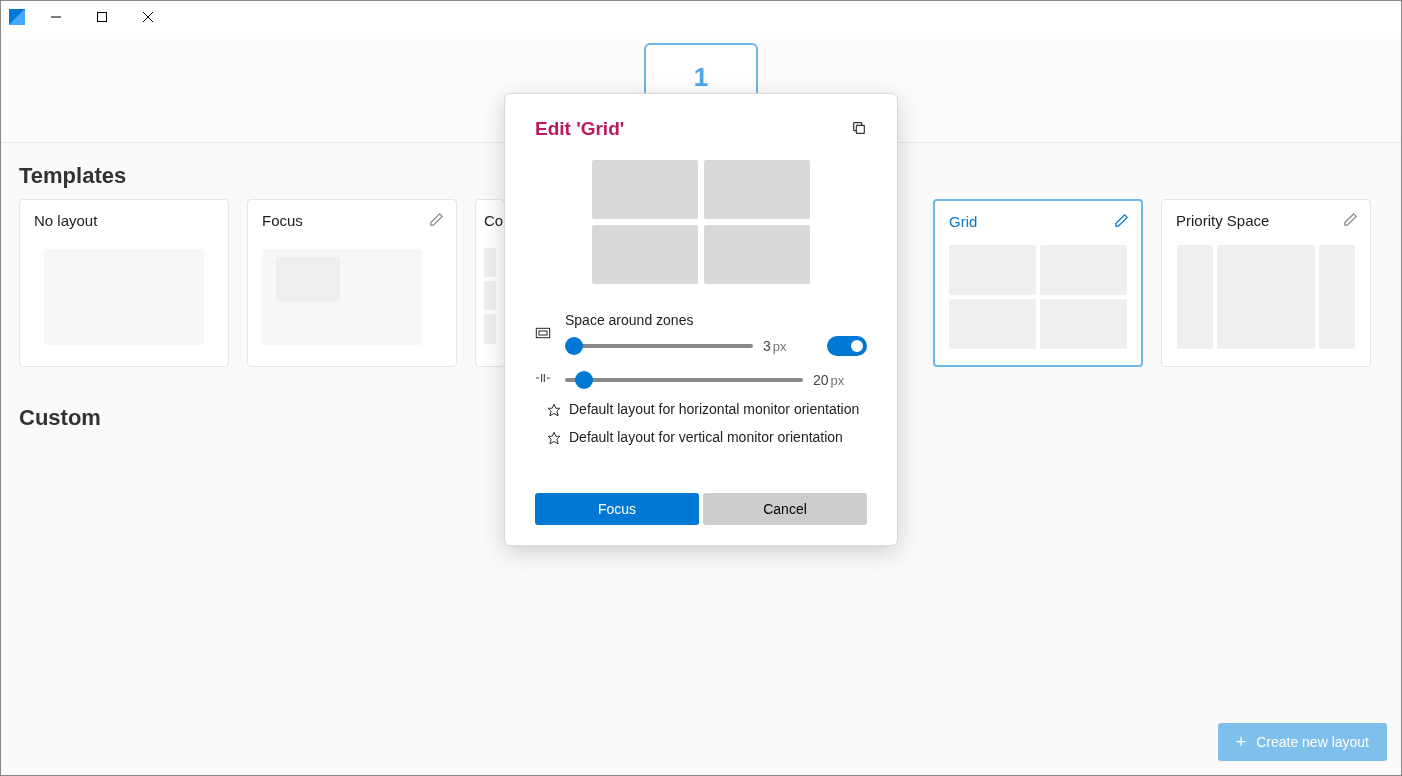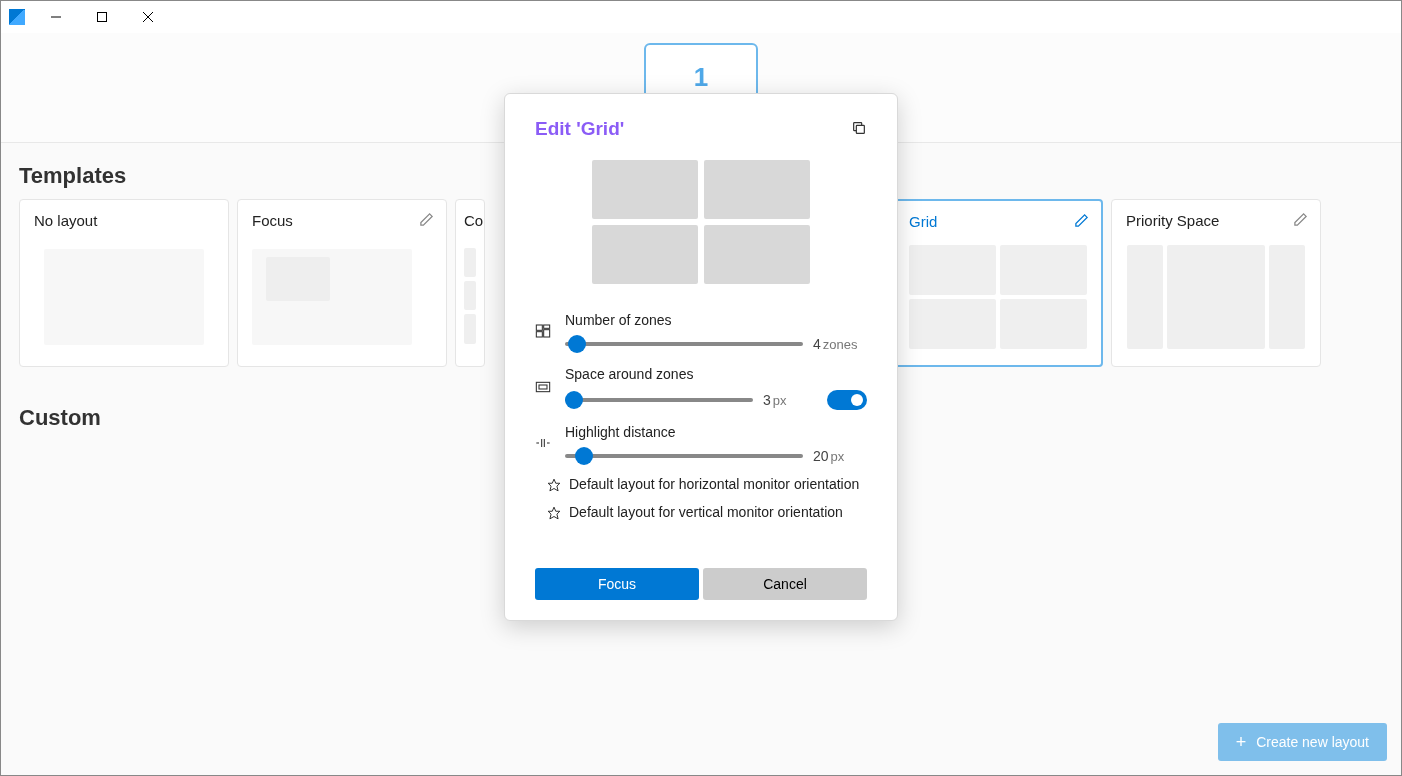--- a/index.html
+++ b/index.html
@@ -34,21 +34,21 @@
     display:flex; flex-direction:column; align-items:center; justify-content:center;
     color:#4fa8e8; background:#fff;
   }
   .monitor-num { font-size:26px; font-weight:600; }
   .monitor-res { font-size:11px; }
   .section-title {
     font-size: 22px; font-weight: 600; color:#323232;
     padding: 20px 18px 10px;
   }
   .templates-row {
-    display:flex; gap:8px; padding: 0 18px 18px;
+    display:flex; gap:18px; padding: 0 18px 18px;
   }
   .card {
     width: 210px; height:168px;
     border:1px solid #e5e5e5; border-radius:4px; background:#fff;
     padding:12px 14px 10px; position:relative;
     display:flex; flex-direction:column;
   }
   .card.active { border:2px solid #6db8ec; }
   .card-title { font-size:15px; color:#222; }
   .card.active .card-title { color:#0078d4; }
@@ -58,21 +58,21 @@
   .zone-preview { display:grid; gap:4px; }
   .zone { background:#efefef; border-radius:2px; }
   
   .dialog {
     position:absolute; top:60px; left:50%; transform:translateX(-50%);
     width:394px; background:#fff; border:1px solid #d9d9d9; border-radius:6px;
     box-shadow:0 6px 24px rgba(0,0,0,0.18);
     padding: 24px 30px 20px; z-index:10;
   }
   .dialog-header { display:flex; align-items:center; justify-content:space-between; }
-  .dialog-title { font-size:19px; font-weight:600; color:#8b5cf6; }
+  .dialog-title { font-size:19px; font-weight:600; color:#be185d; }
   .copy-icon { color:#333; cursor:pointer; }
   .dialog-preview { display:flex; justify-content:center; margin:20px 0 28px; }
   .dialog-preview .grid4 { display:grid; grid-template-columns:1fr 1fr; grid-template-rows:1fr 1fr; gap:6px; width:218px; height:124px; }
   .dialog-preview .grid4 .zone { background:#d8d8d8; }
   .control-row { display:flex; align-items:center; gap:12px; margin-bottom:10px; }
   .control-icon { width:18px; color:#333; flex-shrink:0; }
   .control-main { flex:1; }
   .control-label { font-size:14px; color:#222; margin-bottom:8px; }
   .slider-line { display:flex; align-items:center; gap:10px; }
   .slider-track { position:relative; flex:1; height:4px; background:#888; border-radius:2px; }
@@ -223,39 +223,20 @@
 
     <div class="dialog-preview">
       <div class="grid4">
         <div class="zone"></div>
           <div class="zone"></div>
           <div class="zone"></div>
           <div class="zone"></div>
       </div>
     </div>
 
-    <div class="control-row">
-      <div class="control-icon">
-        <svg width="16" height="16" viewBox="0 0 24 24" fill="none" stroke="currentColor" stroke-width="1.6">
-            <rect x="2" y="3" width="9" height="8"></rect>
-            <rect x="13" y="3" width="9" height="5"></rect>
-            <rect x="13" y="10" width="9" height="11"></rect>
-            <rect x="2" y="13" width="9" height="8"></rect>
-          </svg>
-      </div>
-      <div class="control-main">
-        <div class="control-label">Number of zones</div>
-        <div class="slider-line">
-          <div class="slider-track">
-            <div class="slider-thumb" style="left:5%;"></div>
-          </div>
-          <div class="value-text"><span>4</span><span class="unit">zones</span></div>
-        </div>
-      </div>
-    </div>
 
     <div class="control-row" style="margin-top:14px;">
       <div class="control-icon">
         <svg width="16" height="16" viewBox="0 0 24 24" fill="none" stroke="currentColor" stroke-width="1.6">
             <rect x="2" y="5" width="20" height="14"></rect>
             <rect x="6" y="9" width="12" height="6"></rect>
           </svg>
       </div>
       <div class="control-main">
         <div class="control-label">Space around zones</div>
@@ -272,21 +253,20 @@
     <div class="control-row" style="margin-top:14px;">
       <div class="control-icon">
         <svg width="16" height="16" viewBox="0 0 24 24" fill="none" stroke="currentColor" stroke-width="1.6">
             <line x1="2" y1="12" x2="6" y2="12"></line>
             <line x1="18" y1="12" x2="22" y2="12"></line>
             <line x1="10" y1="6" x2="10" y2="18"></line>
             <line x1="14" y1="6" x2="14" y2="18"></line>
           </svg>
       </div>
       <div class="control-main">
-        <div class="control-label">Highlight distance</div>
         <div class="slider-line">
           <div class="slider-track">
             <div class="slider-thumb" style="left:8%;"></div>
           </div>
           <div class="value-text"><span>20</span><span class="unit">px</span></div>
         </div>
       </div>
     </div>
 
     <div class="default-row">

